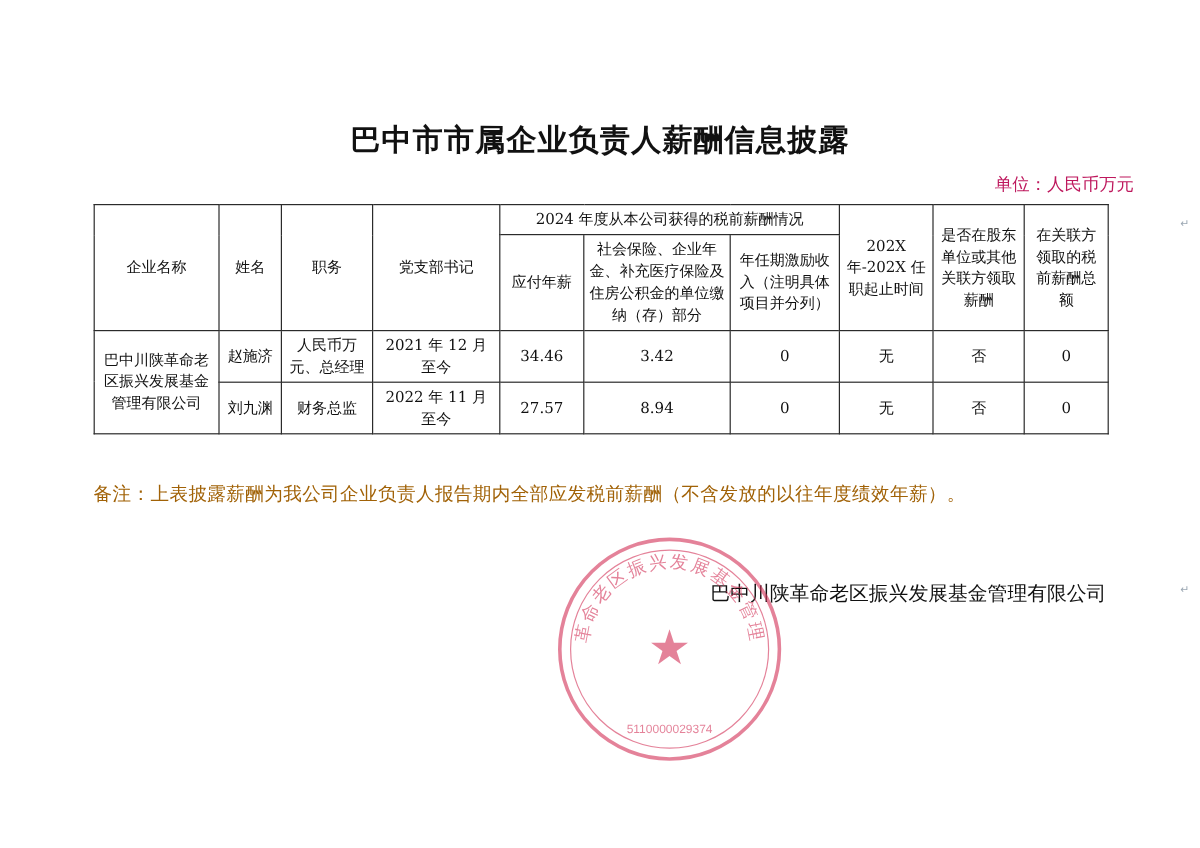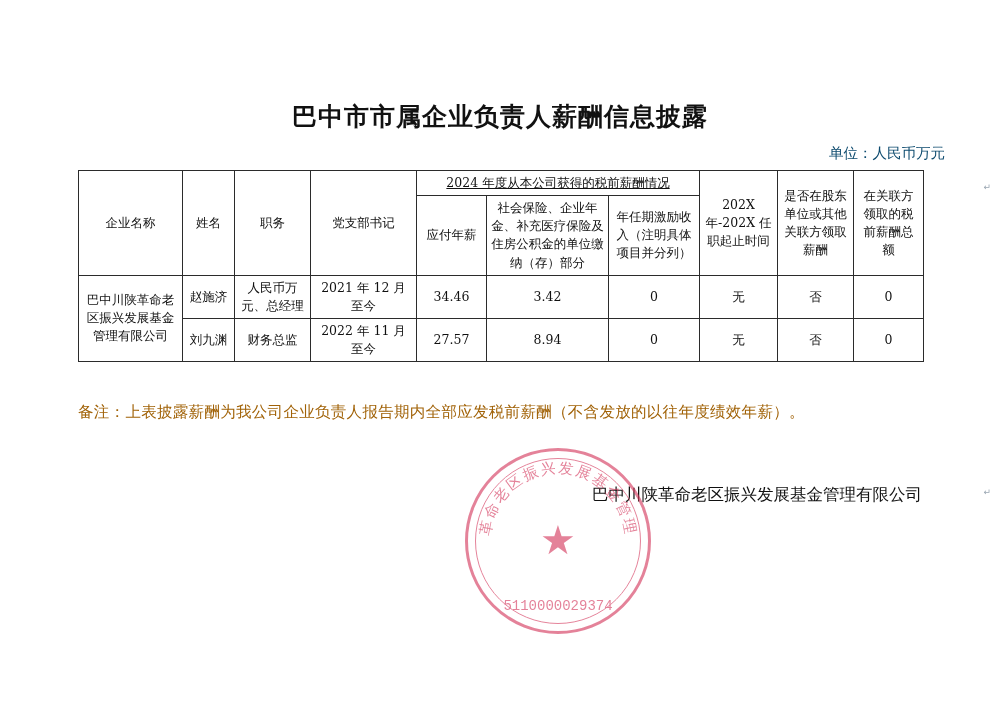--- a/index.html
+++ b/index.html
@@ -30,21 +30,21 @@
     font-weight: bold;
     letter-spacing: 1px;
     color: #111;
     font-family: "DejaVu Serif", "Liberation Serif", serif;
   }
   .unit-note {
     position: absolute;
     top: 144px;
     right: 55px;
     font-size: 14.5px;
-    color: #0c4a6e;
+    color: #be185d;
     font-family: "DejaVu Serif", "Liberation Serif", serif;
   }
   table.main {
     position: absolute;
     top: 170px;
     left: 78px;
     width: 845px;
     border-collapse: collapse;
     table-layout: fixed;
     font-family: "DejaVu Serif", "Liberation Serif", serif;
@@ -59,21 +59,20 @@
   }
   table.main th {
     font-size: 12.5px;
     line-height: 1.45;
   }
   .th-big {
     font-size: 14px;
   }
   .th-group {
     font-size: 13px;
-    text-decoration: underline;
   }
   .th-wrap {
     font-size: 12px;
     line-height: 1.5;
     text-align: left;
     padding-left: 6px;
     padding-right: 4px;
   }
   table.main td.cell {
     font-size: 12.5px;
@@ -151,23 +150,23 @@
     font-size: 15px;
     font-family: "DejaVu Serif", "Liberation Serif", serif;
     letter-spacing: 2px;
   }
   .stamp .bottom-num {
     position: absolute;
     left: 0;
     bottom: 17px;
     width: 180px;
     text-align: center;
-    font-size: 14px;
+    font-size: 10px;
     color: #d4375c;
-    font-family: Liberation Mono, monospace;
+    font-family: Liberation Sans, sans-serif;
   }
   .edge-mark {
     position: absolute;
     color: #9aa6b2;
     font-size: 9px;
   }
   .edge-mark.m1 { right: 9px; top: 182px; }
   .edge-mark.m2 { right: 9px; top: 487px; }
 </style>
 </head>

